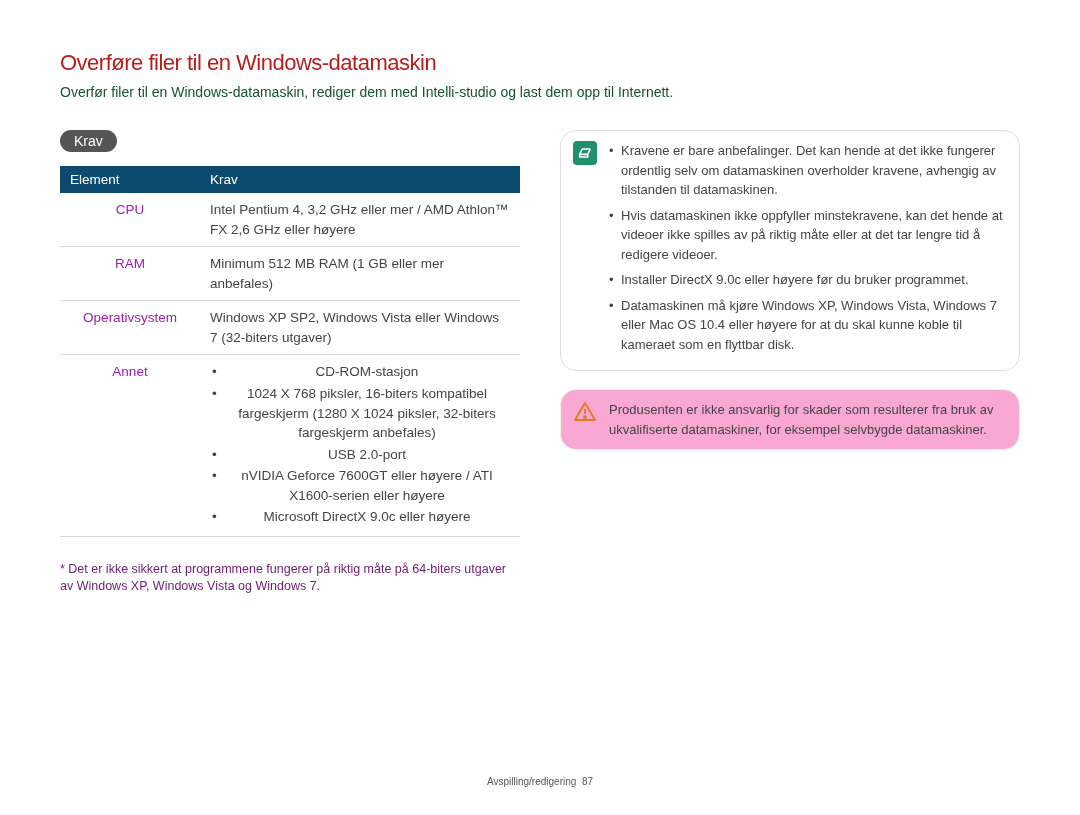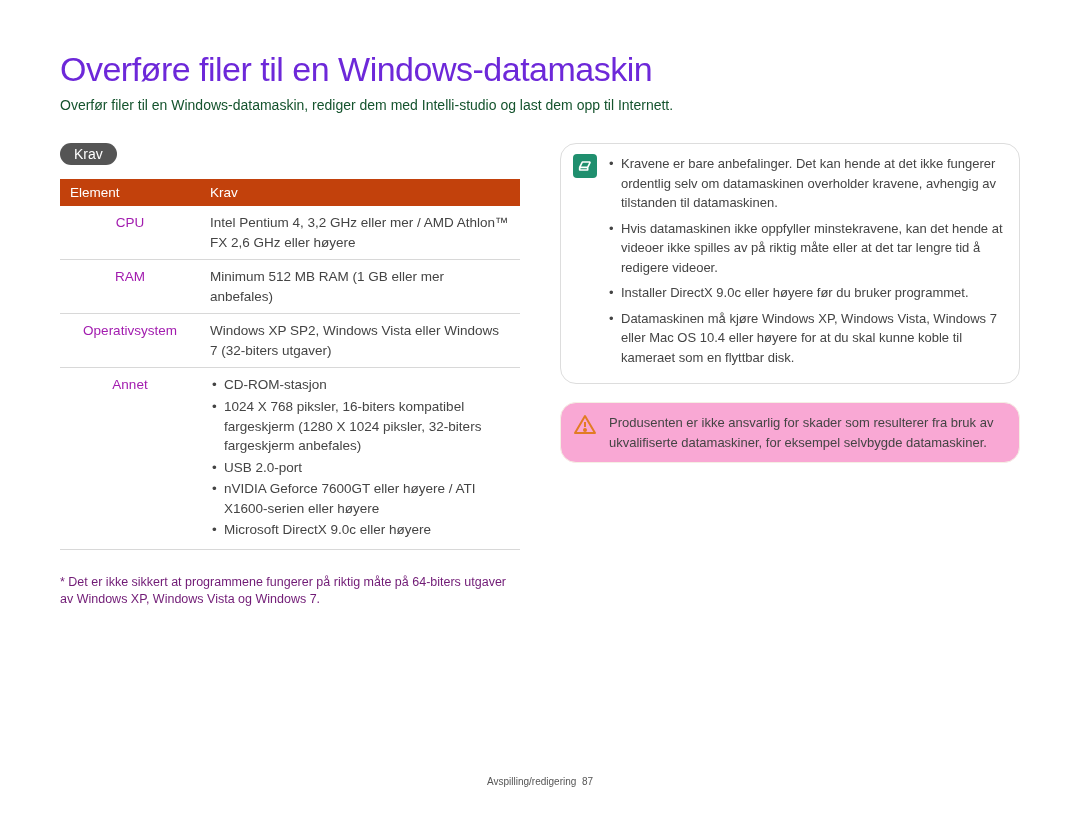--- a/index.html
+++ b/index.html
@@ -6,23 +6,23 @@
   body {
     width: 1080px;
     height: 815px;
     background: #fff;
     font-family: Arial, Helvetica, sans-serif;
     color: #333;
     position: relative;
     padding: 50px 60px 40px 60px;
   }
   .page-title {
-    font-size: 34px;
+    font-size: 22px;
     font-weight: normal;
-    color: #6d28d9;
+    color: #b91c1c;
     margin-bottom: 8px;
     letter-spacing: -0.5px;
   }
   .page-subtitle {
     font-size: 14px;
     color: #14532d;
     margin-bottom: 30px;
   }
   .columns {
     display: flex;
@@ -38,21 +38,21 @@
     padding: 3px 14px;
     border-radius: 12px;
     margin-bottom: 14px;
   }
   .req-table {
     width: 100%;
     border-collapse: collapse;
     font-size: 13.5px;
   }
   .req-table th {
-    background: #c2410c;
+    background: #0c4a6e;
     color: #fff;
     font-weight: normal;
     text-align: left;
     padding: 6px 10px;
     border: none;
   }
   .req-table td {
     padding: 7px 10px;
     vertical-align: top;
     border-bottom: 1px solid #d8d8d8;
@@ -65,20 +65,21 @@
     text-align: center;
   }
   .req-table ul {
     list-style: none;
     padding-left: 0;
   }
   .req-table ul li {
     position: relative;
     padding-left: 14px;
     margin-bottom: 2px;
+    text-align: center;
   }
   .req-table ul li::before {
     content: "•";
     position: absolute;
     left: 2px;
     top: 0;
   }
   .footnote {
     font-size: 12.5px;
     color: #701a75;

